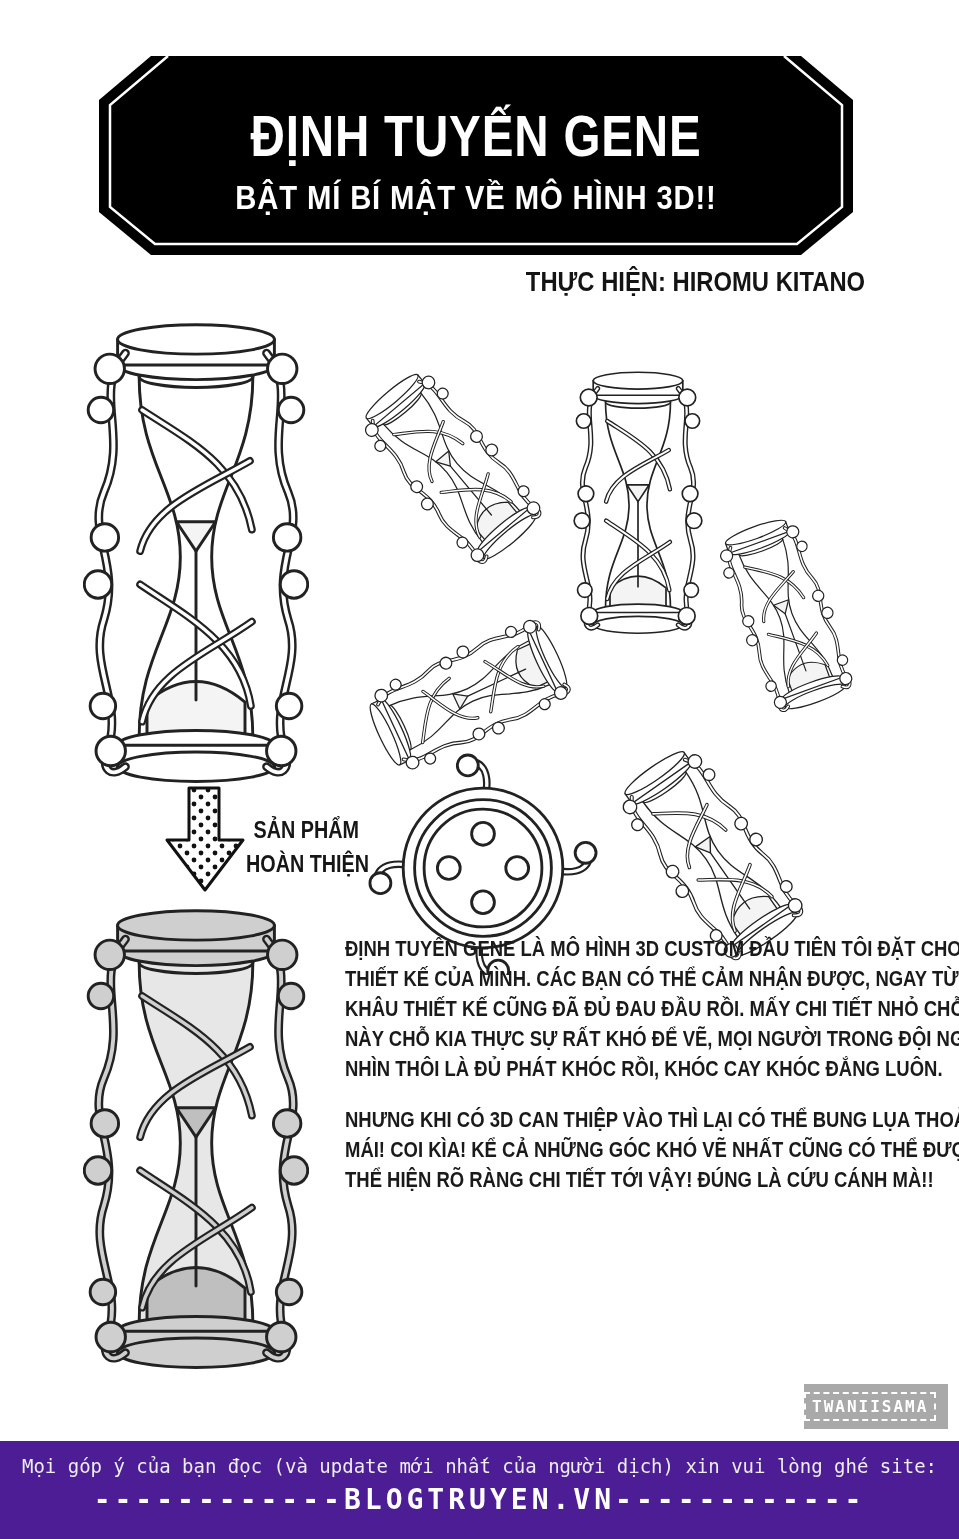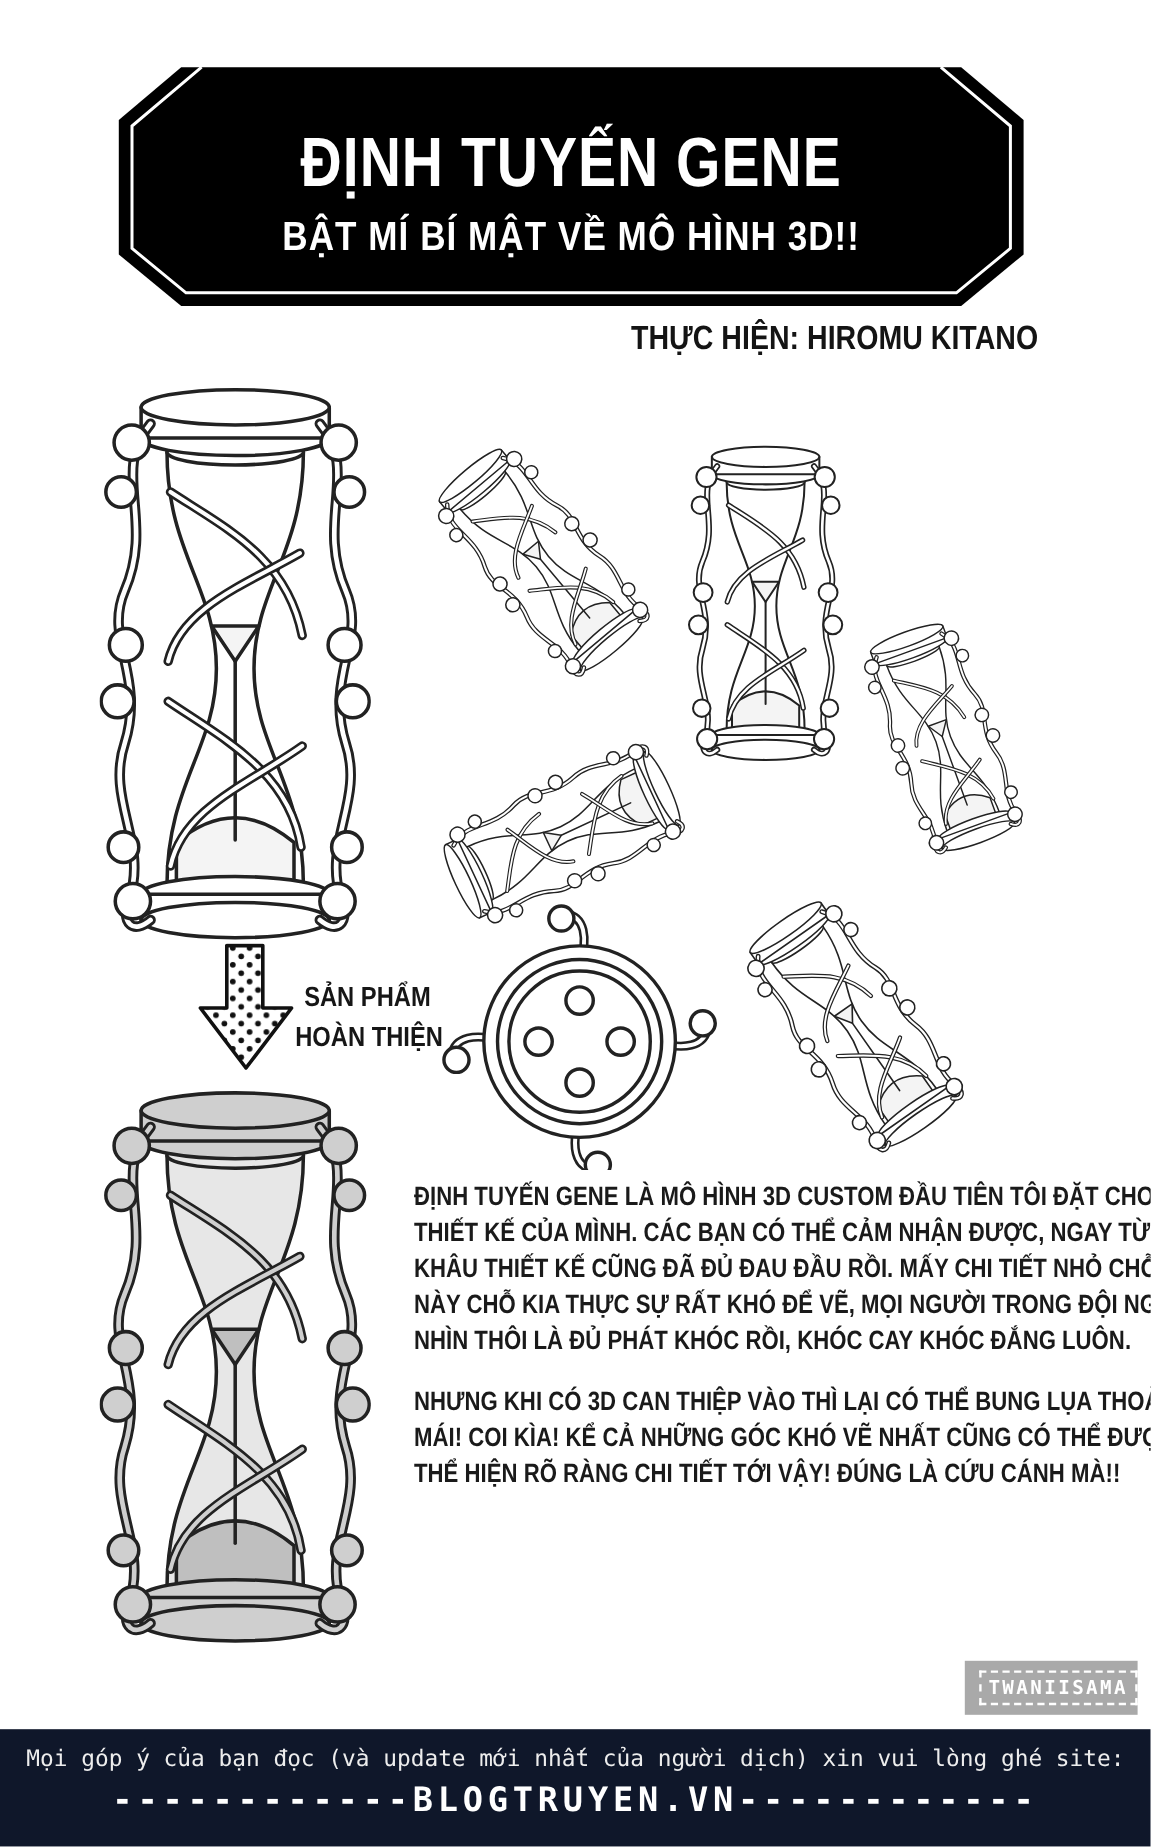--- a/index.html
+++ b/index.html
@@ -17,32 +17,32 @@
   .credit{position:absolute;top:266px;right:94px;font-size:28px;font-weight:bold;
           transform:scaleX(.85);transform-origin:100% 0;white-space:nowrap;color:#141414;}
   
   .art{position:absolute;}
   
   .arrow-wrap{position:absolute;left:162px;top:786px;width:86px;height:108px;}
   .arrow-caption{position:absolute;left:246px;top:813px;width:140px;text-align:center;
                  font-weight:bold;font-size:23px;line-height:34px;transform:scaleX(.86);
                  transform-origin:0 0;white-space:nowrap;color:#161616;}
   
-  .copy{position:absolute;left:345px;top:982px;width:600px;}
+  .copy{position:absolute;left:345px;top:934px;width:600px;}
   .para{margin:0 0 21px 0;}
   .pline{font-size:22px;line-height:30px;font-weight:bold;transform:scaleX(.84);
          transform-origin:0 50%;white-space:nowrap;color:#1a1a1a;}
   
   .watermark{position:absolute;left:804px;top:1384px;width:144px;height:45px;background:#a9a9a9;
-             box-sizing:border-box;display:flex;align-items:center;justify-content:flex-end;}
+             box-sizing:border-box;display:flex;align-items:center;justify-content:flex-start;}
   .watermark-inner{border:2px dashed #ffffff;padding:3px 6px;color:#ffffff;
                    font-family:"DejaVu Sans Mono",monospace;font-size:16px;letter-spacing:2px;
                    font-weight:bold;white-space:nowrap;}
   
-  .footer{position:absolute;left:0;top:1441px;width:959px;height:98px;background:#0f172a;
+  .footer{position:absolute;left:0;top:1441px;width:959px;height:98px;background:#4c1d95;
           color:#f2f2f2;text-align:center;}
   .footer-line1{margin-top:14px;font-family:"DejaVu Sans Mono",monospace;font-size:19px;
                 letter-spacing:0;white-space:nowrap;color:#ededed;}
   .footer-line2{margin-top:6px;font-family:"DejaVu Sans Mono",monospace;font-weight:bold;
                 font-size:28px;letter-spacing:4px;white-space:nowrap;color:#ffffff;text-align:center;}
 </style>
 </head>
 <body>
 
 <div class="page">

